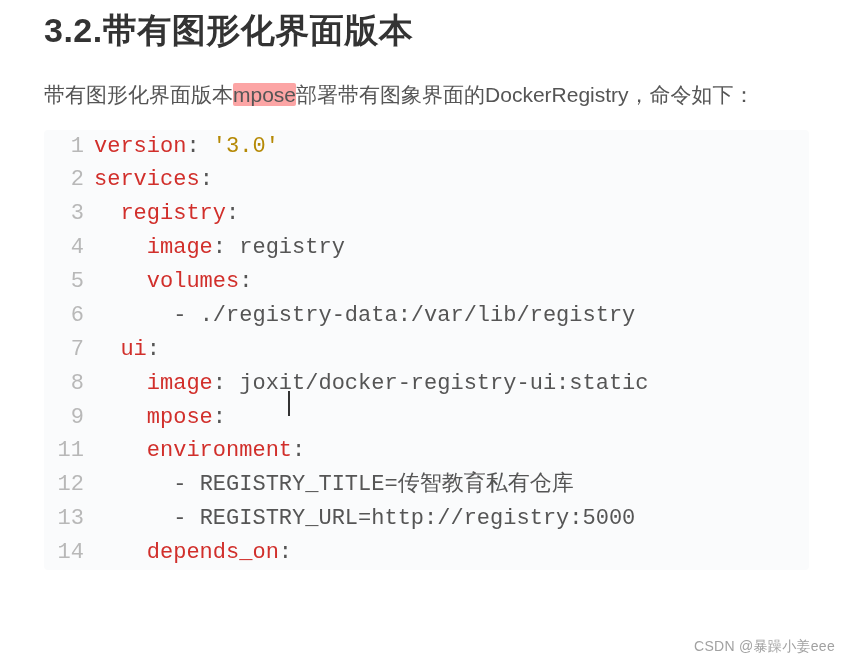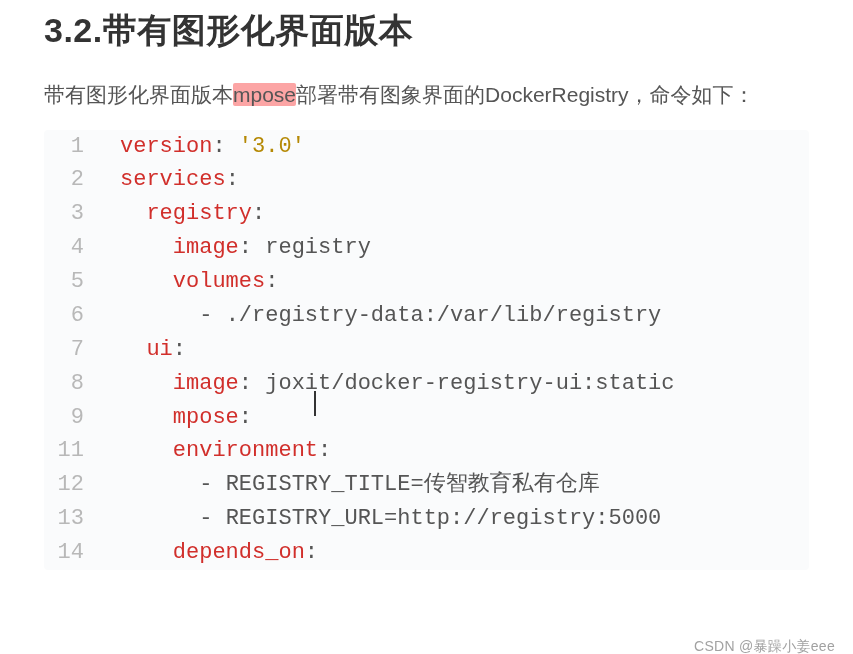--- a/index.html
+++ b/index.html
@@ -3,21 +3,21 @@
 <meta charset="utf-8">
 <style>
   html,body{margin:0;padding:0;background:#fff;font-family:-apple-system,BlinkMacSystemFont,"Segoe UI","PingFang SC","Microsoft YaHei",sans-serif;color:#222;}
   .page{width:853px;min-height:654px;padding:0 44px;box-sizing:border-box;position:relative;}
   h2.title{margin:8px 0 24px 0;font-size:34px;font-weight:800;color:#333;letter-spacing:0.5px;}
   p.desc{margin:0 0 18px 0;font-size:21px;color:#555;line-height:1.6;}
   .highlight{background:#fca5a5;border-radius:2px;}
   .codeblock{background:#fafbfc;border-radius:4px;font-family:ui-monospace,Menlo,Consolas,"Courier New",monospace;font-size:22px;line-height:1.54;position:relative;color:#444;}
   .codeblock .row{display:flex;}
   .codeblock .ln{width:40px;text-align:right;color:#b8b8b8;user-select:none;padding-right:10px;flex:none;}
-  .codeblock .code{white-space:pre;position:relative;margin-left:26px;}
+  .codeblock .code{white-space:pre;position:relative;}
   .tok-key{color:#d12f2b;}
   .tok-str{color:#b58905;}
   .tok-punc{color:#555;}
   .tok-plain{color:#555;}
   .caret{display:inline-block;width:1px;height:1.1em;border-left:2px solid #333;vertical-align:-3px;margin-left:-1px;}
   .watermark{position:absolute;right:18px;bottom:6px;font-size:14px;color:rgba(130,130,130,0.75);letter-spacing:0.3px;pointer-events:none;}
 </style>
 </head>
 <body>
 <div class="page">

